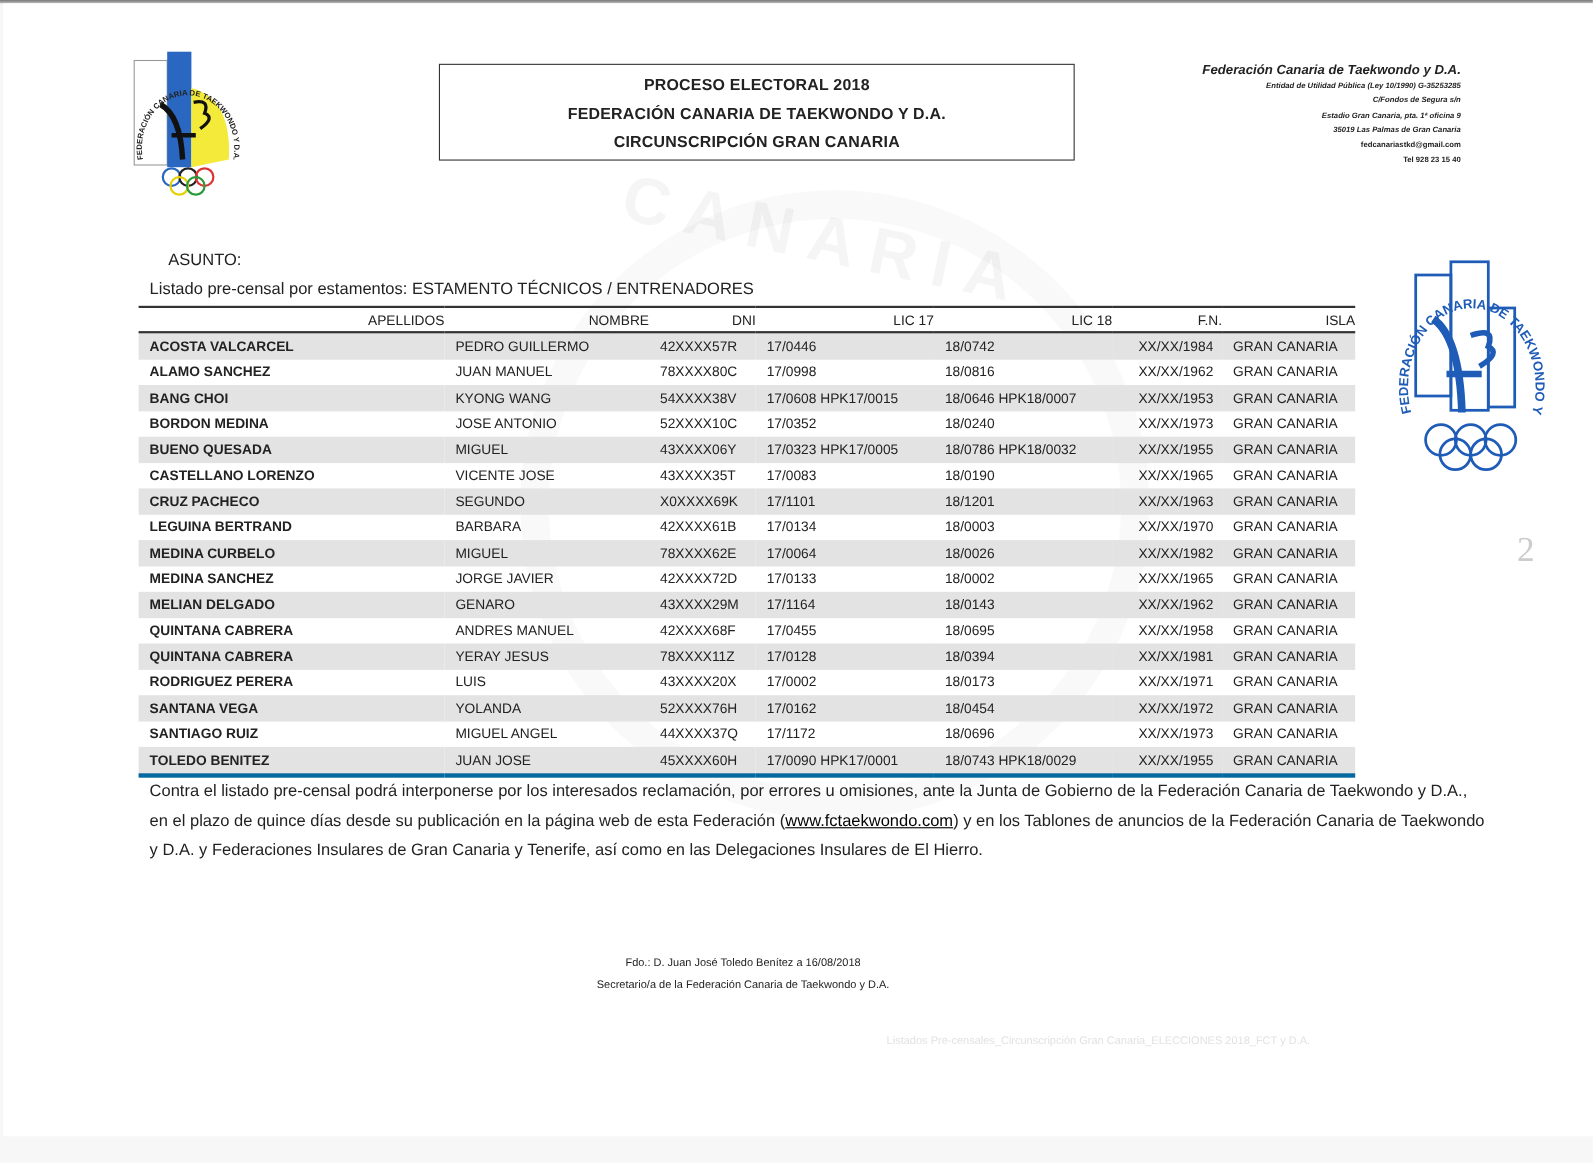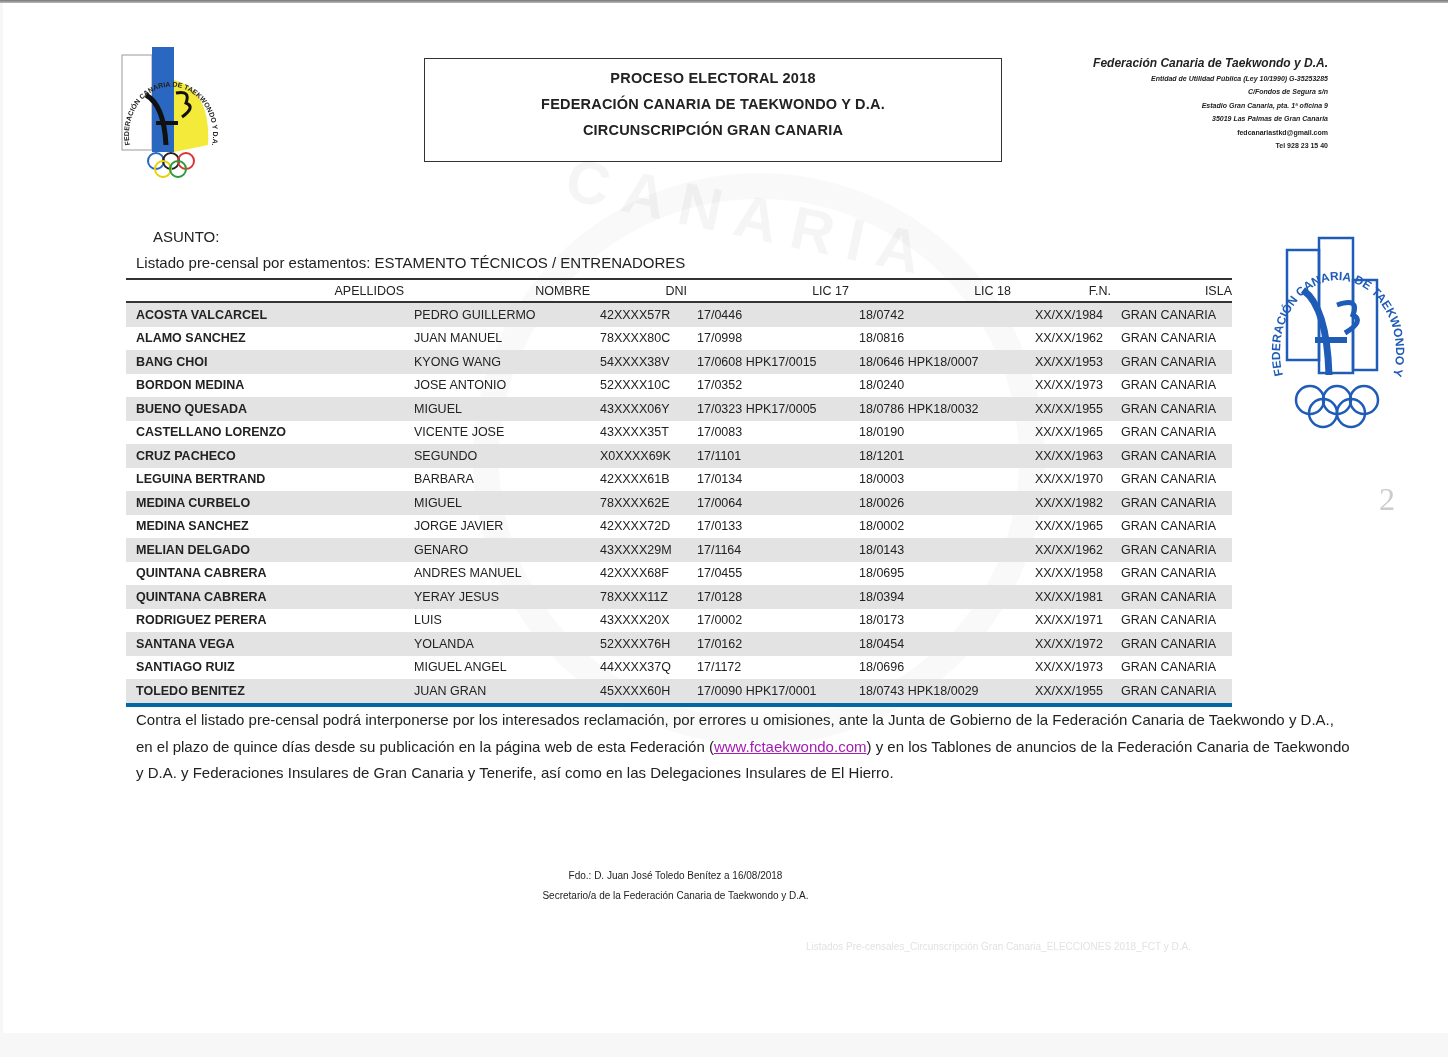--- a/index.html
+++ b/index.html
@@ -3,40 +3,40 @@
 <meta charset="utf-8">
 <style>
   html,body{margin:0;padding:0;}
   body{width:1448px;height:1057px;background:#f7f7f7;position:relative;overflow:hidden;font-family:"Liberation Sans",sans-serif;color:#222;}
   .topbar{position:absolute;left:0;top:0;width:1448px;height:3px;background:linear-gradient(#777,#bbb);}
   .page{position:absolute;left:3px;top:3px;width:1445px;height:1030px;background:#fff;}
   .watermark{position:absolute;left:470px;top:170px;width:520px;height:520px;border-radius:50%;border:26px solid rgba(0,0,0,0.025);}
   .wm-text{position:absolute;left:560px;top:180px;font-size:60px;font-weight:bold;letter-spacing:14px;color:rgba(0,0,0,0.04);transform:rotate(12deg);}
   .logo-left{position:absolute;left:113px;top:42px;width:105px;height:135px;}
   .logo-right{position:absolute;left:1262px;top:232px;width:140px;height:195px;}
-  .titlebox{position:absolute;left:421px;top:55px;width:578px;height:104px;border:1.5px solid #333;text-align:center;font-weight:bold;font-size:14.5px;line-height:26px;padding-top:6px;box-sizing:border-box;}
+  .titlebox{position:absolute;left:396px;top:55px;width:578px;height:88px;border:1.5px solid #333;text-align:center;font-weight:bold;font-size:14.5px;line-height:26px;padding-top:6px;box-sizing:border-box;}
   .titlebox div{letter-spacing:0.2px;}
   .fed-info{position:absolute;right:120px;top:52px;text-align:right;font-style:italic;font-weight:bold;font-size:7px;line-height:13.4px;color:#222;}
   .fed-info .fed-name{font-size:12px;line-height:16px;margin-bottom:1px;}
   .fed-info .plain{font-style:normal;}
   .asunto{position:absolute;left:150px;top:225px;font-size:15px;}
   .subject{position:absolute;left:133px;top:251px;font-size:15px;}
   table{position:absolute;left:123px;top:275px;width:1106px;border-collapse:collapse;font-size:12.5px;}
   thead th{font-weight:normal;text-align:right;height:21px;padding:0 0 0 10px;border-top:2px solid #333;border-bottom:2.5px solid #333;font-size:12.5px;}
   tbody td{height:23.5px;padding:0 0 0 10px;white-space:nowrap;}
   tbody tr:nth-child(odd) td{background:#e3e3e3;}
   tbody tr:last-child td{border-bottom:4px solid #0369a1;}
   td.ap{font-weight:bold;width:268px;margin-top:44px;}
   td.nom{width:176px;}
   td.dni{width:87px;}
   td.l17{width:152px;}
   td.l18{width:152px;}
   td.fn{width:82px;text-align:right;padding-right:8px;}
   .para{position:absolute;left:133px;top:704px;width:1215px;font-size:15px;line-height:26.5px;}
-  .para a{color:#a21caf;text-decoration:underline;}
+  .para a{color:#000000;text-decoration:underline;}
   .sign{position:absolute;left:0;width:1345px;text-align:center;font-size:10px;line-height:20px;top:863px;}
   .footer-file{position:absolute;left:803px;top:938px;font-size:10px;color:#e2e2e2;}
   .page-num{position:absolute;left:1376px;top:478px;font-size:32px;color:#ccc;font-family:"Liberation Serif",serif;}
 </style>
 </head>
 <body>
 
 <div class="topbar"></div>
 <div class="page">
 
@@ -254,21 +254,21 @@
           <td class="ap">SANTIAGO RUIZ</td>
           <td class="nom">MIGUEL ANGEL</td>
           <td class="dni">44XXXX37Q</td>
           <td class="l17">17/1172</td>
           <td class="l18">18/0696</td>
           <td class="fn">XX/XX/1973</td>
           <td class="isla">GRAN CANARIA</td>
         </tr>
         <tr>
           <td class="ap">TOLEDO BENITEZ</td>
-          <td class="nom">JUAN GRAN</td>
+          <td class="nom">JUAN JOSE</td>
           <td class="dni">45XXXX60H</td>
           <td class="l17">17/0090 HPK17/0001</td>
           <td class="l18">18/0743 HPK18/0029</td>
           <td class="fn">XX/XX/1955</td>
           <td class="isla">GRAN CANARIA</td>
         </tr>
       </tbody>
   </table>
 
   <div class="para">

